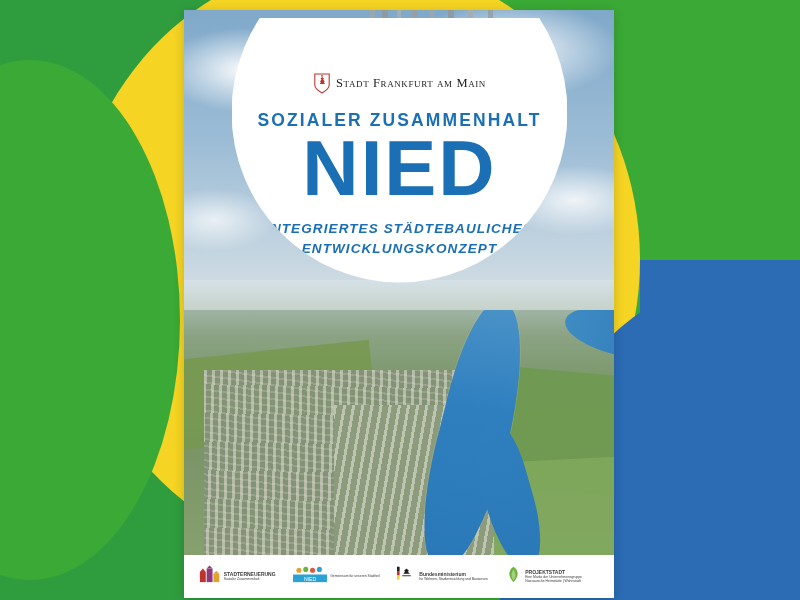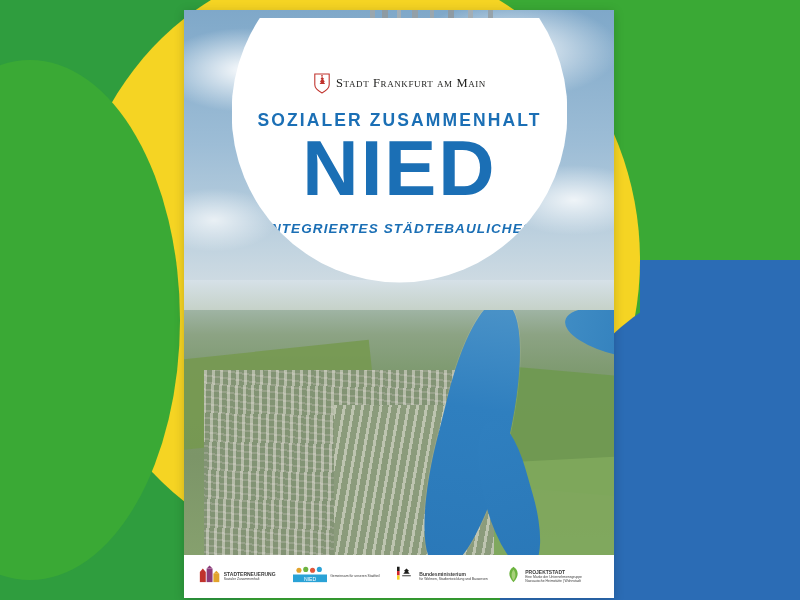--- a/index.html
+++ b/index.html
@@ -350,20 +350,21 @@
             <path d="M10 5 l2.4 2.6 l-1.2 .6 l2 2.2 l-1.3 .5 l1.6 2.1 h-6.2 l1.6 -2.1 l-1.3 -.5 l2 -2.2 l-1.2 -.6 z" fill="#c0322c"></path>
             <circle cx="10" cy="4" r="1" fill="#c0322c"></circle>
           </svg>
         </span>
         <span class="crest-text">Stadt Frankfurt am Main</span>
       </div>
       <div class="kicker">SOZIALER ZUSAMMENHALT</div>
       <div class="bigtitle">NIED</div>
       <div class="subtitle">
         <div>INTEGRIERTES STÄDTEBAULICHES</div>
+        <div>ENTWICKLUNGSKONZEPT</div>
       </div>
     </div>
 
     <div class="footer">
 
       <div class="logo">
         <span class="logo-glyph">
           <svg viewBox="0 0 26 22" width="22" height="19" aria-hidden="true">
             <rect x="1" y="8" width="7" height="12" fill="#c0322c"></rect>
             <rect x="9" y="4" width="7" height="16" fill="#8c3b7a"></rect>

